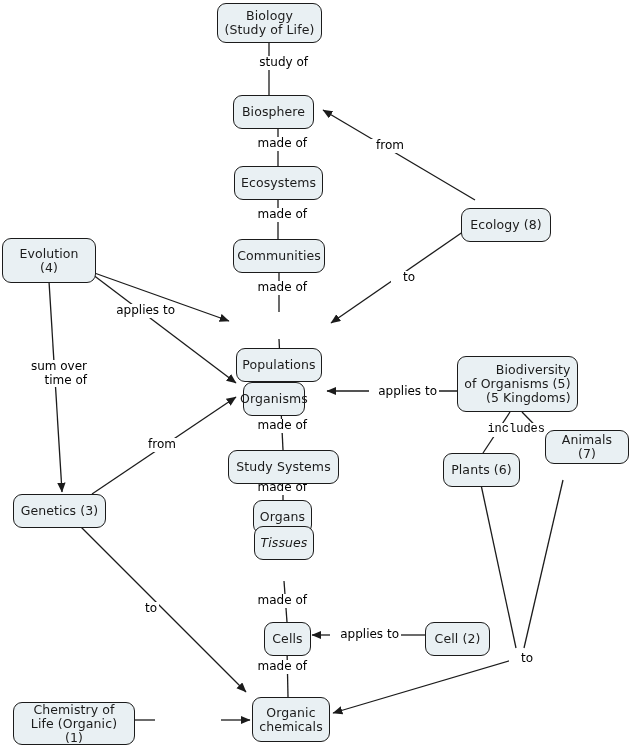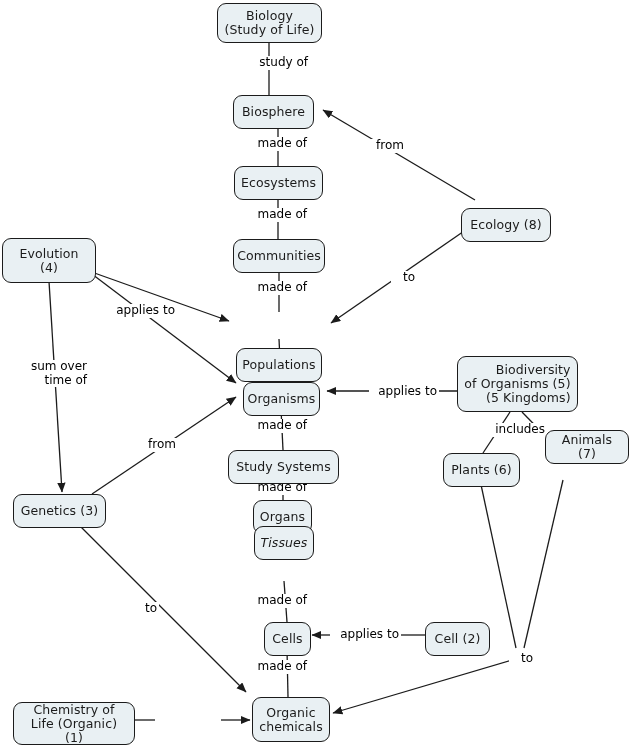--- a/index.html
+++ b/index.html
@@ -101,21 +101,21 @@
     <line x1="135" y1="720" x2="155" y2="720" stroke="#1b1b1b" stroke-width="1.3"></line>
     <line x1="221" y1="720" x2="250" y2="720" stroke="#1b1b1b" stroke-width="1.3" marker-end="url(#ah)"></line>
   </svg>
 
   <div class="node" style="left:217px;top:3px;width:105px;height:40px;">Biology
 (Study of Life)</div>
   <div class="node" style="left:233px;top:95px;width:81px;height:27px;">Biosphere</div>
   <div class="node" style="left:234px;top:166px;width:89px;height:27px;">Ecosystems</div>
   <div class="node" style="left:233px;top:239px;width:92px;height:27px;">Communities</div>
   <div class="node" style="left:236px;top:312px;width:86px;height:27px;margin-top:36px;">Populations</div>
-  <div class="node" style="left:243px;top:382px;width:77px;height:27px;">Organisms</div>
+  <div class="node" style="left:243px;top:382px;width:62px;height:27px;">Organisms</div>
   <div class="node" style="left:228px;top:450px;width:111px;height:27px;">Study Systems</div>
   <div class="node" style="left:253px;top:500px;width:59px;height:20px;">Organs</div>
   <div class="node" style="left:254px;top:526px;width:60px;height:24px;font-style:italic;">Tissues</div>
   <div class="node" style="left:264px;top:622px;width:47px;height:27px;">Cells</div>
   <div class="node" style="left:252px;top:697px;width:78px;height:45px;">Organic
 chemicals</div>
   <div class="node" style="left:2px;top:238px;width:94px;height:45px;">Evolution (4)</div>
   <div class="node" style="left:13px;top:494px;width:93px;height:27px;">Genetics (3)</div>
   <div class="node" style="left:13px;top:702px;width:122px;height:43px;">Chemistry of
 Life (Organic) (1)</div>
@@ -138,18 +138,18 @@
   <div class="edge-label" style="left:248px;top:594px;width:57px;">made of</div>
   <div class="edge-label" style="left:248px;top:660px;width:57px;">made of</div>
   <div class="edge-label" style="left:368px;top:139px;width:34px;">from</div>
   <div class="edge-label" style="left:391px;top:271px;width:22px;">to</div>
   <div class="edge-label" style="left:107px;top:304px;width:66px;">applies to</div>
   <div class="edge-label" style="left:19px;top:360px;width:66px;">sum over
 time of</div>
   <div class="edge-label" style="left:140px;top:438px;width:34px;">from</div>
   <div class="edge-label" style="left:133px;top:602px;width:22px;">to</div>
   <div class="edge-label" style="left:369px;top:385px;width:66px;">applies to</div>
-  <div class="edge-label" style="left:483px;top:423px;width:60px;">includes</div>
+  <div class="edge-label" style="left:483px;top:423px;width:60px;font-family:Liberation Mono, monospace;">includes</div>
   <div class="edge-label" style="left:509px;top:652px;width:22px;">to</div>
   <div class="edge-label" style="left:331px;top:628px;width:66px;">applies to</div>
   <div class="edge-label" style="left:155px;top:713px;width:66px;"></div>
 
 </div>
 
 </body></html>

